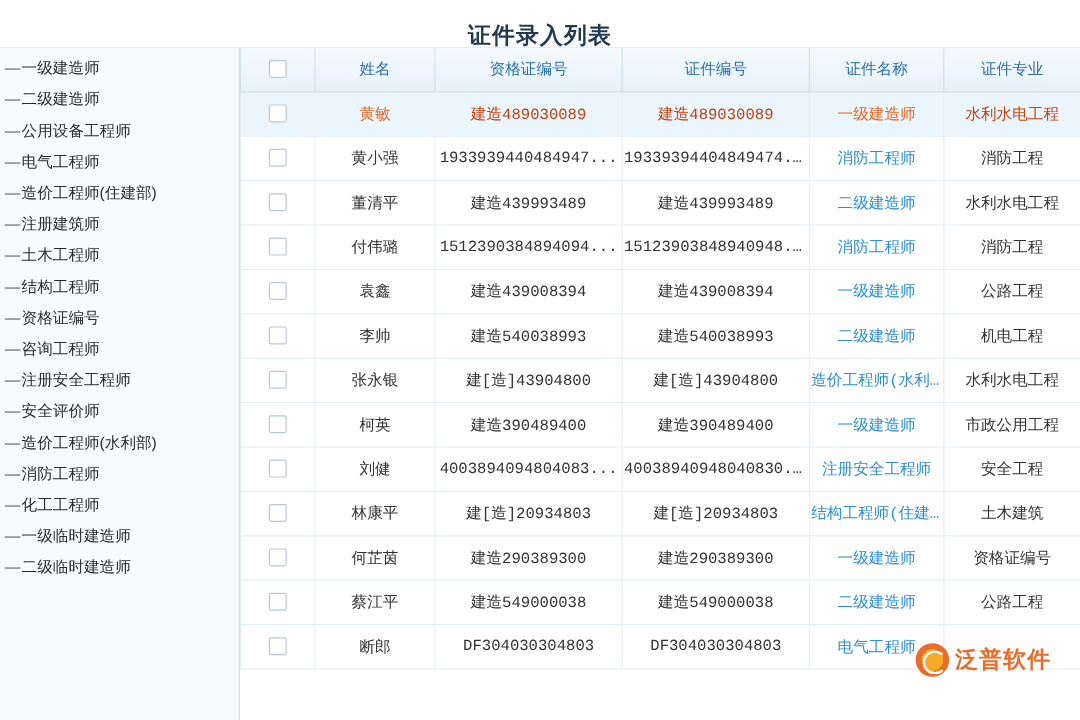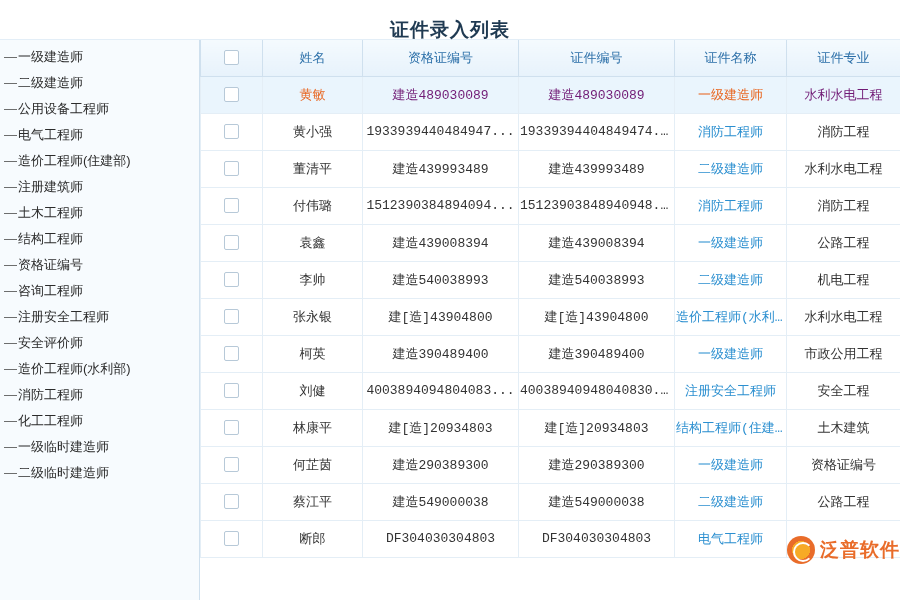--- a/index.html
+++ b/index.html
@@ -94,38 +94,38 @@
     border: 1px solid #e4eef6;
     font-size: 13px;
     color: #333;
     text-align: center;
     overflow: hidden;
     white-space: nowrap;
     text-overflow: ellipsis;
   }
   tbody tr.row-selected td {
     background: #eaf5fd;
-    color: #701a75;
+    color: #c2410c;
   }
   tbody tr.row-selected td.link { color: #e8651f; }
   td.link { color: #2b8fd0; }
   td.name { color: #333; }
   tr.row-selected td.name { color: #e8651f; margin-top: 24px; }
   .chk {
     width: 15px; height: 15px;
     border: 1px solid #b7c9d8;
     background: #fff;
     display: inline-block;
     border-radius: 2px;
     vertical-align: middle;
   }
   
   .logo {
     position: absolute;
-    right: 0;
+    right: 24px;
     bottom: 36px;
     display: flex;
     align-items: center;
     opacity: 0.95;
   }
   .logo-mark {
     width: 28px; height: 28px;
     border-radius: 50%;
     background: radial-gradient(circle at 50% 50%, #f7a61b 0 45%, #e8651f 46% 100%);
     position: relative;

